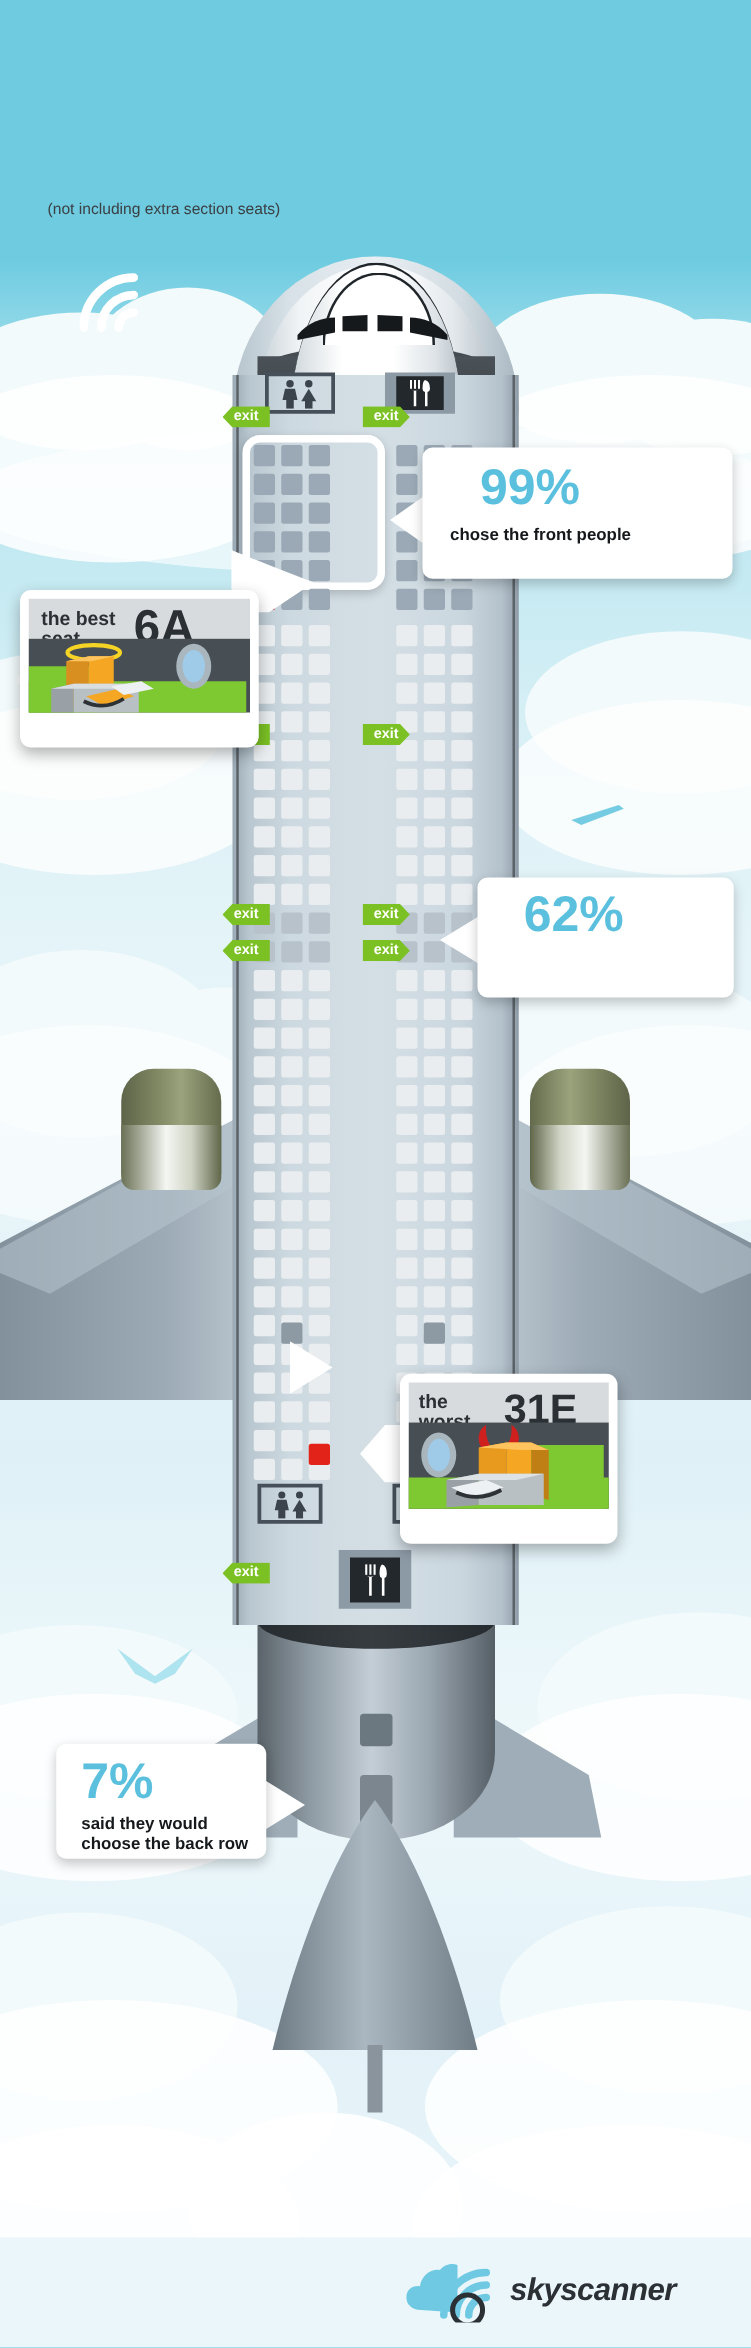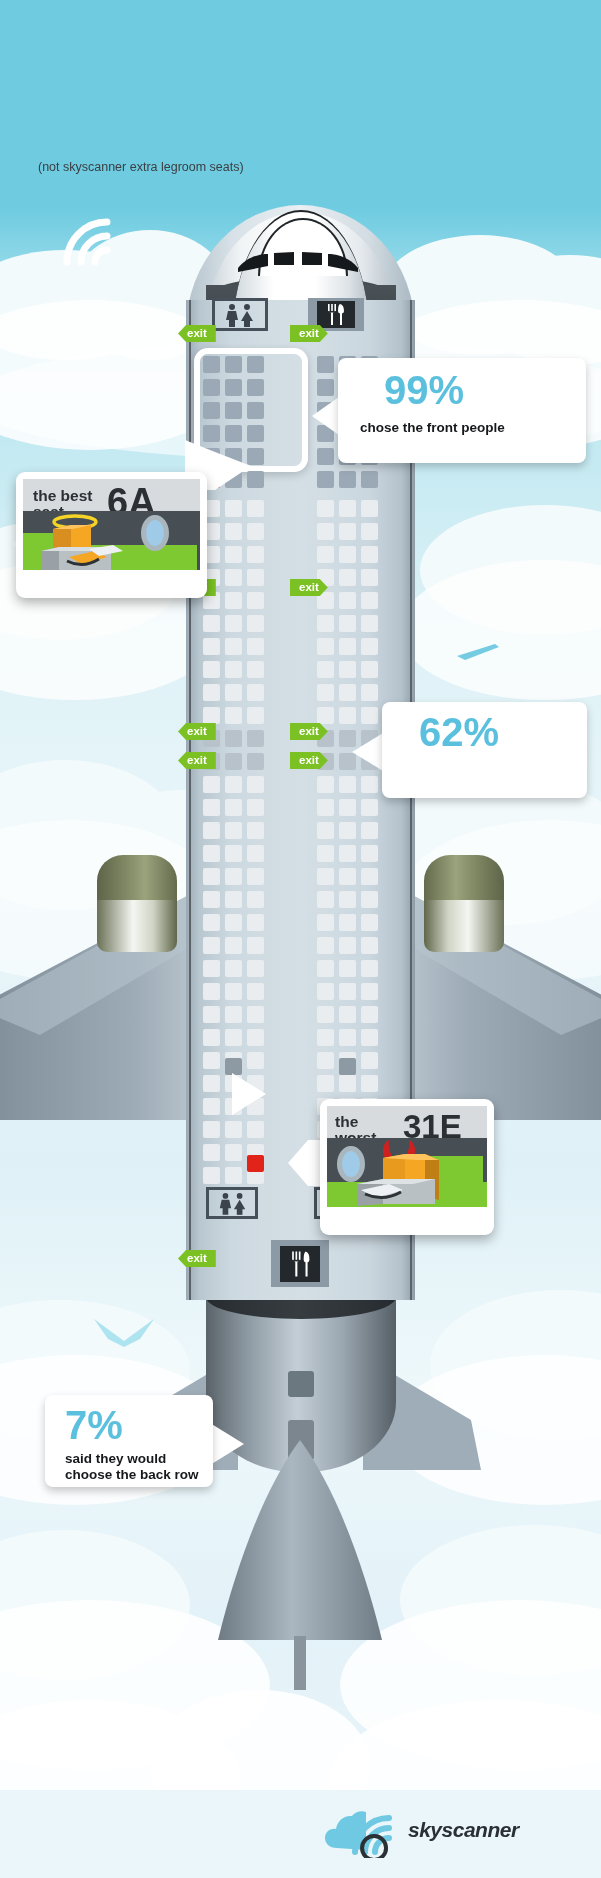--- a/index.html
+++ b/index.html
@@ -82,21 +82,21 @@
   .seatcard{position:absolute;background:#ffffff;border-radius:9px;padding:7px;
      box-shadow:0 5px 12px rgba(0,0,0,.3);z-index:30;}
   .seatcard-head{position:relative;background:#d7dbdd;height:32px;}
   .sc-label{position:absolute;font-size:15.5px;font-weight:bold;color:#2b3034;line-height:1.05;}
   .sc-code{position:absolute;font-size:38px;font-weight:bold;color:#2b3034;line-height:1;}
   .scene{position:relative;background:#474f55;overflow:hidden;}
   .scene-floor{position:absolute;background:#7ec832;}
   .win{position:absolute;border-radius:50%;background:#9fcbe8;border:5px solid #aab6bd;}
 
   .logo{position:absolute;z-index:40;}
-  .logo-text{position:absolute;font-size:21px;font-style:italic;font-weight:bold;color:#2b3034;letter-spacing:-.5px;}
+  .logo-text{position:absolute;font-size:25px;font-style:italic;font-weight:bold;color:#2b3034;letter-spacing:-.5px;}
 </style>
 </head>
 <body>
 
 <div id="stage">
 
   <div class="sky"></div>
 
   <div>
     <div class="clg" style="left:-40px;top:250px;width:210px;height:110px;"></div>
@@ -519,21 +519,21 @@
         <rect x="4" y="1" width="1.6" height="8"></rect>
           <rect x="7.2" y="1" width="1.6" height="8"></rect>
           <rect x="10.4" y="1" width="1.6" height="8"></rect>
         <path d="M4 9 q4 3 8 0 l-3 1.8 V25 H7 V10.8 Z"></path>
         <path d="M17 1 q3.6 1 3.6 7.6 q0 2.2 -1.8 2.8 V25 h-2 V11.4 q-1.8 -.6 -1.8 -2.8 q0 -6.6 2 -7.6 Z"></path>
       </g>
     </svg>
   </div>
 
   <div class="header">
-    <div class="note">(not skyscanner extra legroom seats)</div>
+    <div class="note">(not including extra section seats)</div>
   </div>
 
   <div class="callout" style="left:338px;top:358px;width:248px;height:105px;">
     <div class="pct big" style="position:absolute;left:46px;top:12px;">99%</div>
     <div class="ctext" style="position:absolute;left:22px;top:62px;width:216px;">chose the front people</div>
   </div>
   <svg style="position:absolute;left:312px;top:392px;z-index:29;" width="34" height="48" viewBox="0 0 34 48">
     <path d="M34 0 L0 24 L34 48 Z" fill="#ffffff"></path>
   </svg>
 

